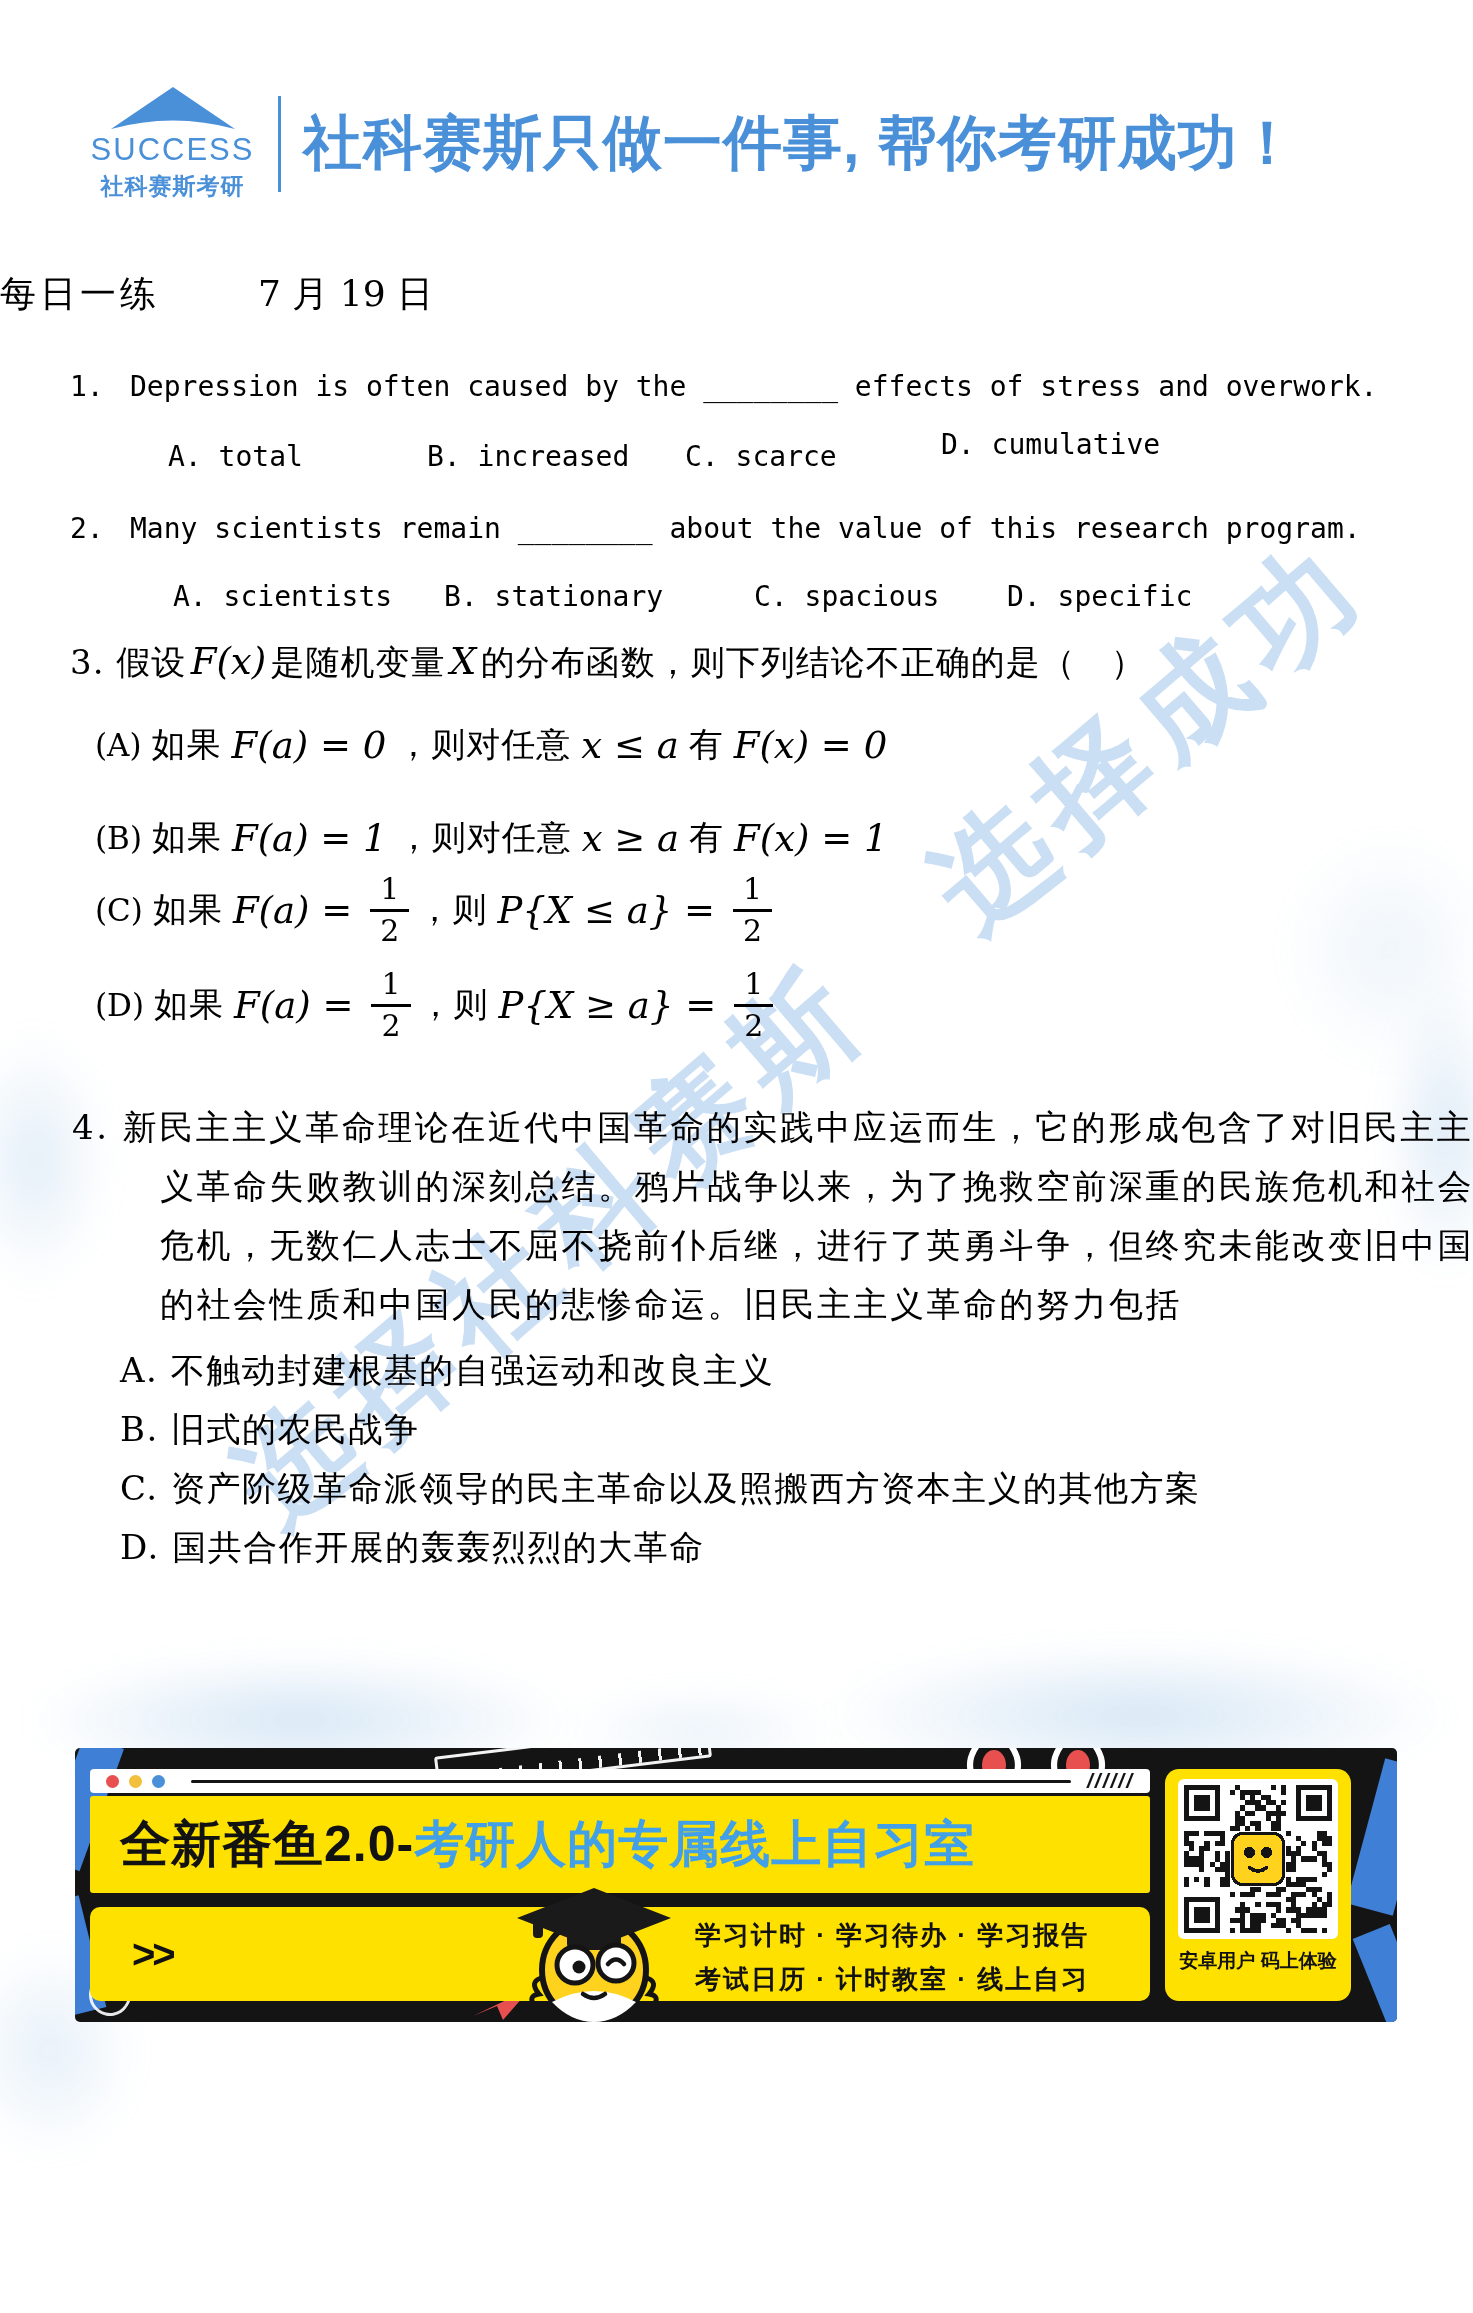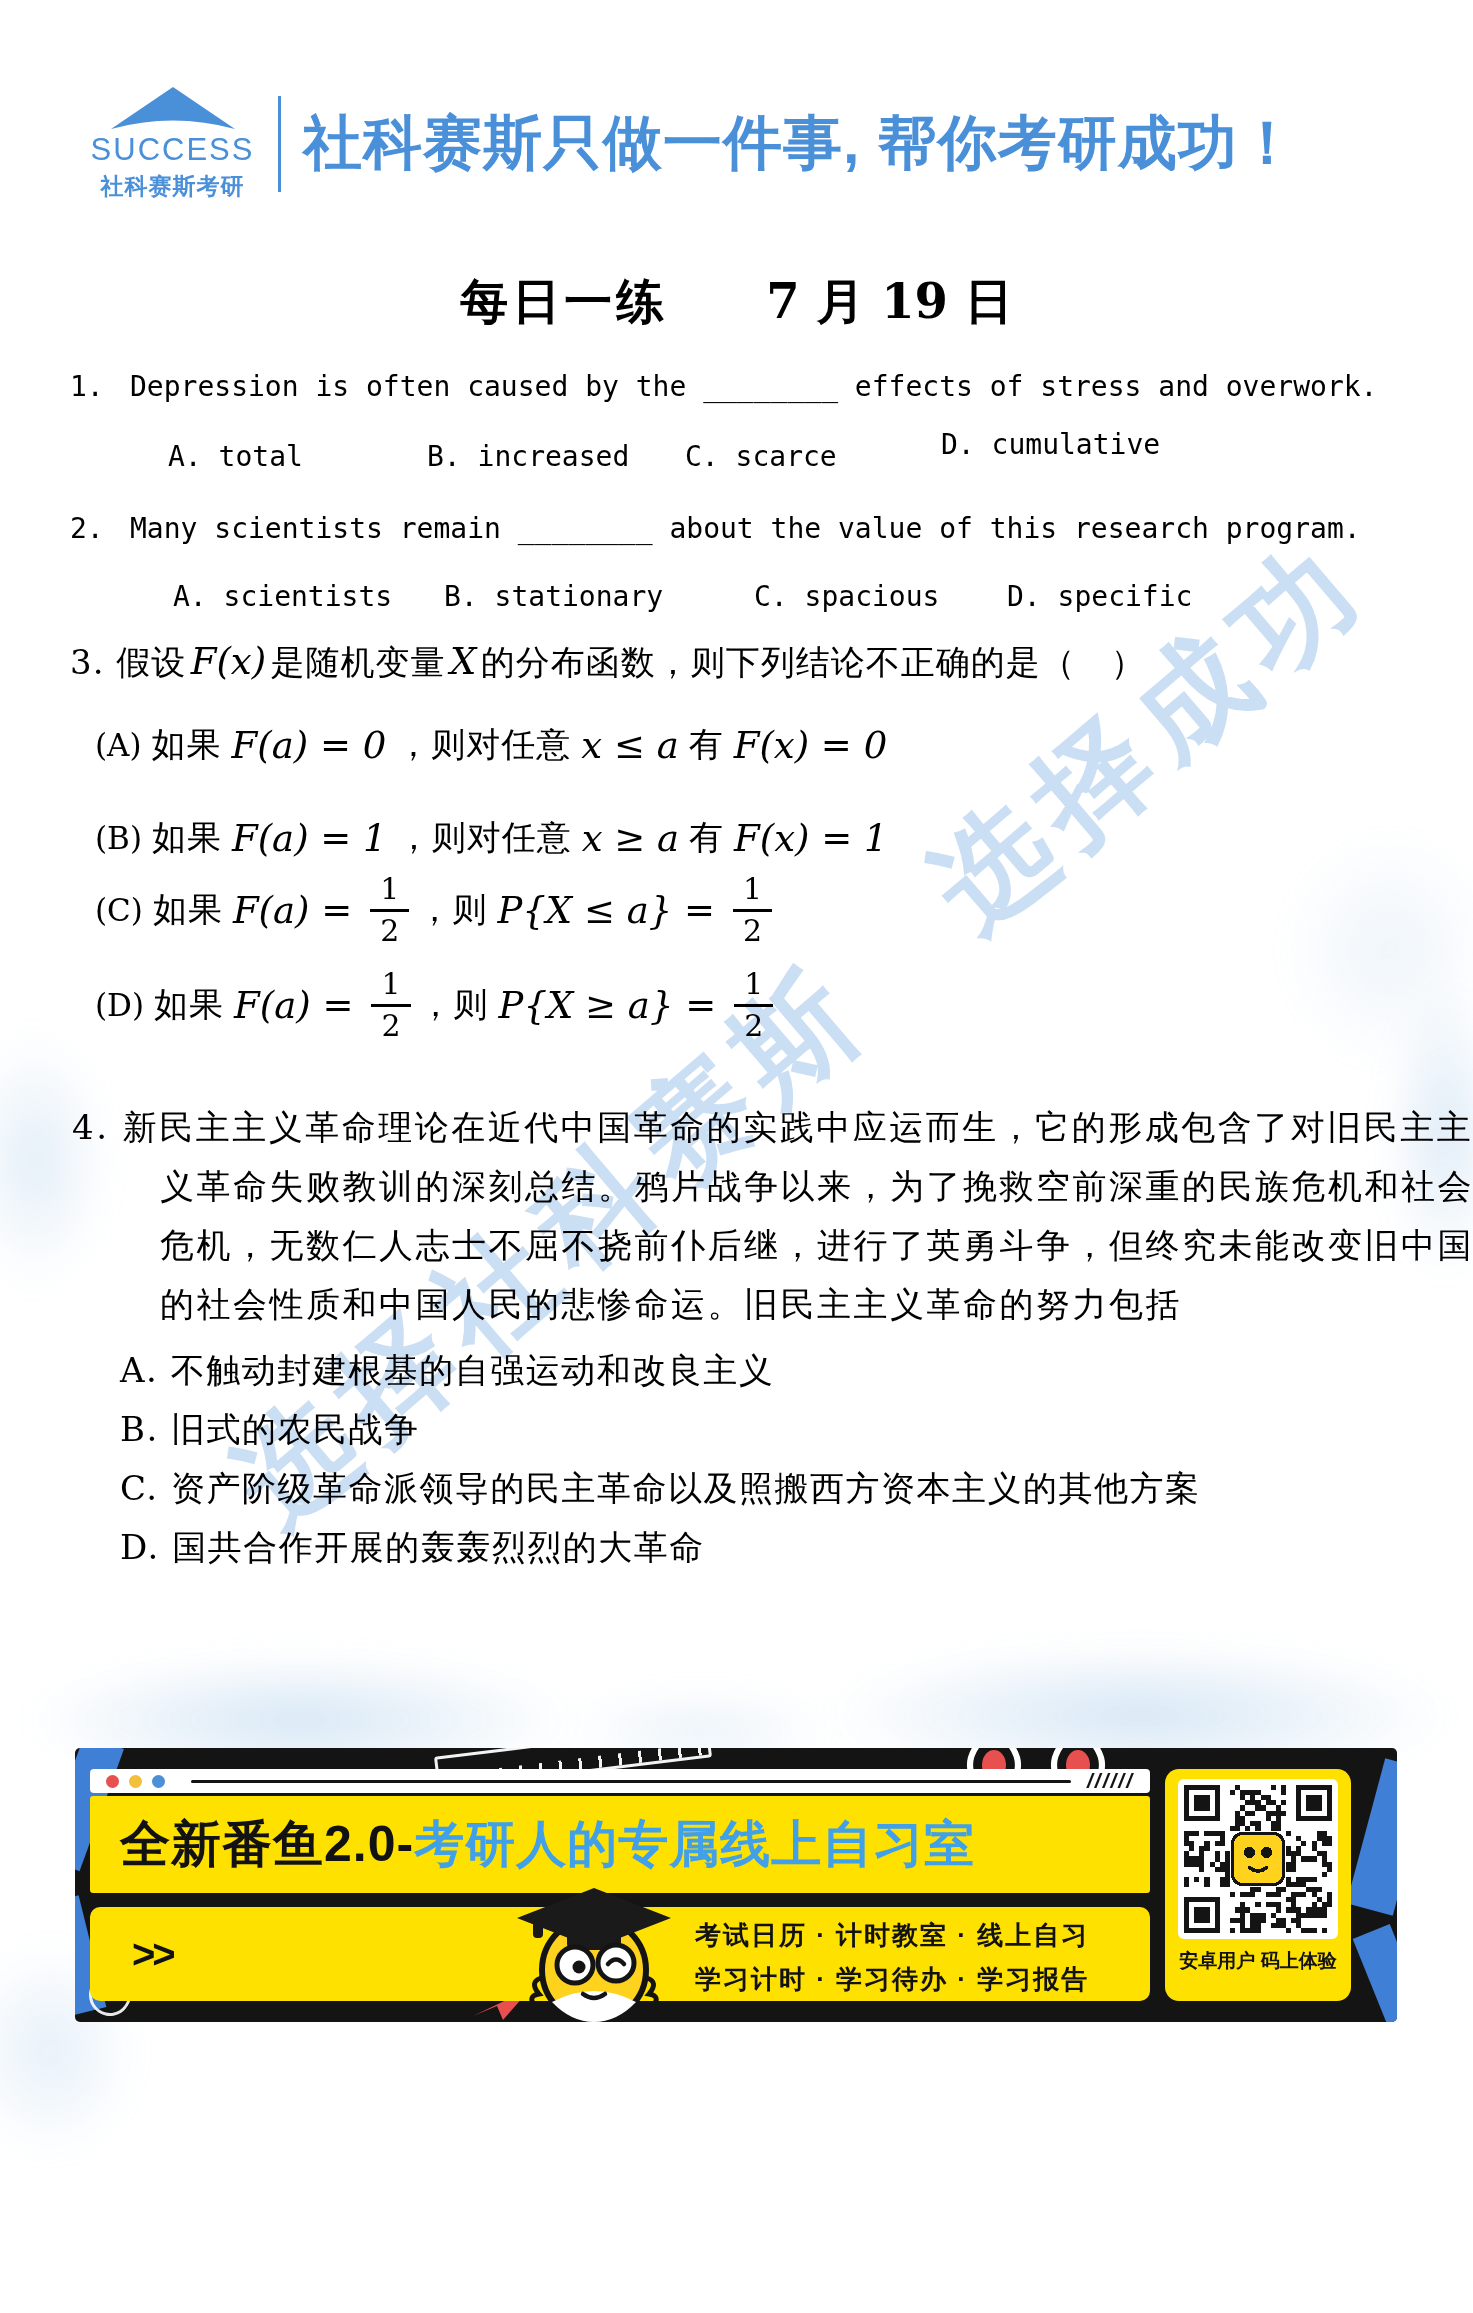--- a/index.html
+++ b/index.html
@@ -25,22 +25,22 @@
   
   .header{position:absolute;left:85px;top:86px;display:flex;align-items:center;}
   .logo{display:flex;flex-direction:column;align-items:center;width:175px;}
   .logo-roof{width:132px;height:46px;}
   .logo-word{font-size:31px;font-weight:400;color:#4a90d9;letter-spacing:2px;line-height:1.05;margin-top:2px;}
   .logo-sub{font-size:23px;font-weight:700;color:#4a90d9;margin-top:4px;letter-spacing:1px;}
   .hdr-divider{width:3px;height:96px;background:#4a90d9;margin:0 22px 0 18px;}
   .slogan{font-size:59px;font-weight:900;color:#4a90d9;letter-spacing:1px;white-space:nowrap;}
 
   
-  .title-row{position:absolute;left:0;top:270px;width:100%;text-align:center;
-    font-family:"DejaVu Serif",serif;font-weight:700;font-size:48px;}
+  .title-row{position:absolute;left:0;top:270px;width:100%;
+    font-family:"DejaVu Serif",serif;font-weight:400;font-size:36px;}
   .title-main{margin-right:98px;letter-spacing:4px;}
 
   
   .mono{font-family:"DejaVu Sans Mono","Liberation Mono",monospace;font-size:28px;white-space:nowrap;}
   .qnum{position:absolute;left:70px;}
   .qtext{position:absolute;left:130px;text-align:right;}
   .q1-text{top:370px;}  .q1-num{top:370px;}
   .q2-text{top:512px;}  .q2-num{top:512px;}
   .opt{position:absolute;}
   .q1-opts .o0{left:168px;top:440px;} .q1-opts .o1{left:427px;top:440px;}
@@ -282,22 +282,22 @@
           <rect x="62" y="46" width="54" height="18" rx="6" fill="#1a1a1a"></rect>
           <rect x="28" y="26" width="10" height="26" rx="4" fill="#1a1a1a"></rect>
           <circle cx="70" cy="79" r="18" fill="#fff" stroke="#141414" stroke-width="5"></circle>
           <circle cx="74" cy="81" r="6.5" fill="#141414"></circle>
           <circle cx="111" cy="77" r="18" fill="#fff" stroke="#141414" stroke-width="5"></circle>
           <path d="M103 78 q8 -9 16 0" fill="none" stroke="#141414" stroke-width="4.5" stroke-linecap="round"></path>
           <path d="M78 108 q11 8 22 0" fill="none" stroke="#141414" stroke-width="4.5" stroke-linecap="round"></path>
         </svg>
 
         <span class="features">
+          <span class="feature-line">学习计时 · 学习待办 · 学习报告</span>
           <span class="feature-line">考试日历 · 计时教室 · 线上自习</span>
-          <span class="feature-line">学习计时 · 学习待办 · 学习报告</span>
         </span>
       </div>
 
       <div class="qr-panel">
         <div class="qr-box">
           <svg viewBox="0 0 29 29" shape-rendering="crispEdges">
             <g class="finders" fill="#141414">
               <rect x="0" y="0" width="7" height="7"></rect>
                 <rect x="1" y="1" width="5" height="5" fill="#fff"></rect>
                 <rect x="2" y="2" width="3" height="3"></rect>

